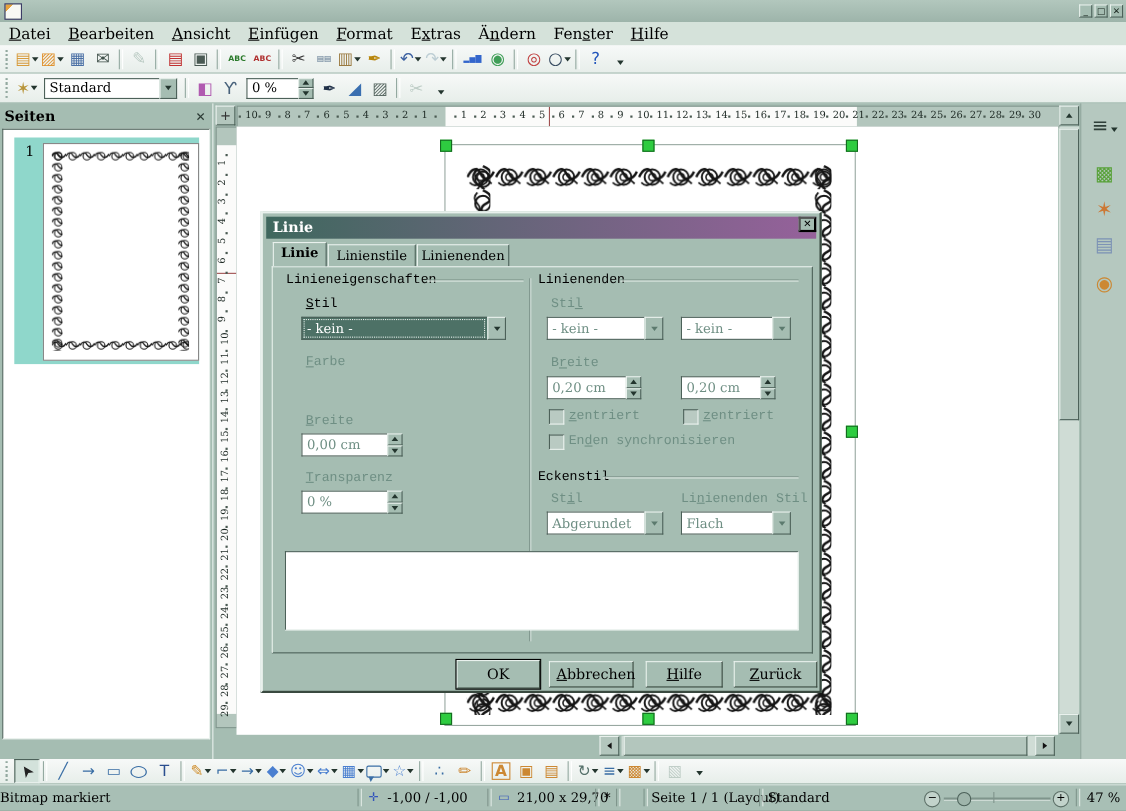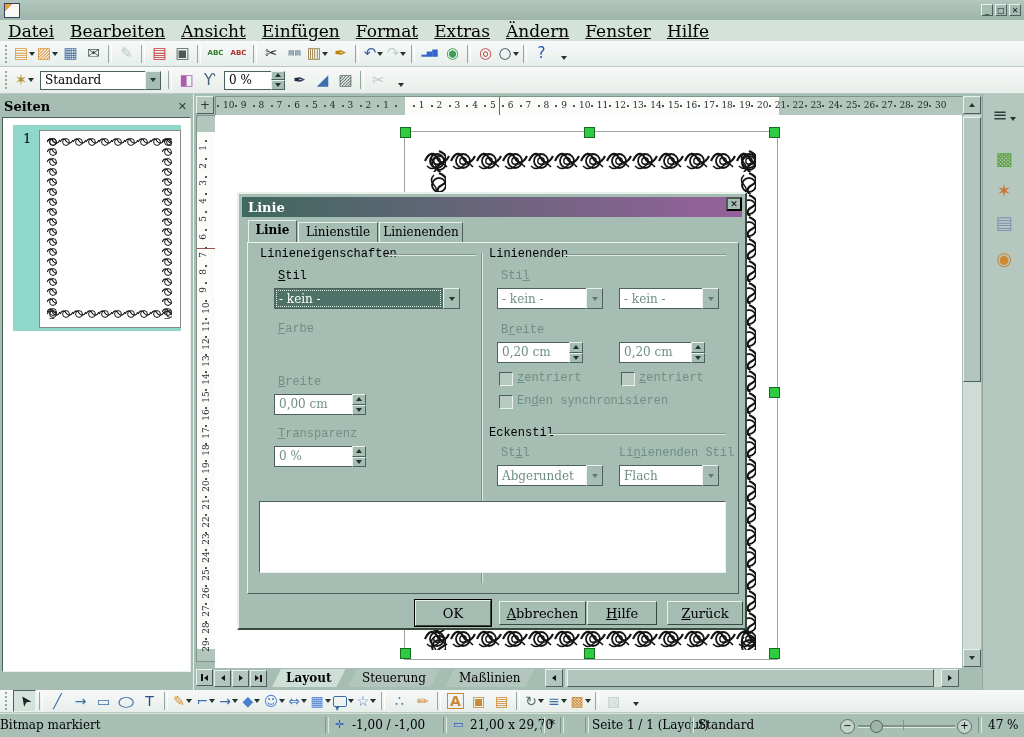--- a/index.html
+++ b/index.html
@@ -13,21 +13,21 @@
   .titlebar{position:absolute;left:0;top:0;width:1024px;height:20px;background:linear-gradient(#b2c7bd,#9db4aa);
             display:flex;align-items:center;border-bottom:1px solid #8aa198;}
   .appicon{width:14px;height:13px;margin:0 5px 0 4px;background:linear-gradient(135deg,#e8a33d 0 5px,#f8f8f4 5px);border:1px solid #3c3c66;display:inline-block;}
   .wtitle{font-weight:bold;color:#77928a;font-size:13px;}
   .winbtns{margin-left:auto;margin-right:3px;display:flex;gap:2px;}
   .wbtn{width:12px;height:12px;background:#a5bdb2;font-size:8px;line-height:9px;padding:0;text-align:center;
         font-family:"DejaVu Sans",sans-serif;color:#142019;cursor:default;}
   button{font-family:inherit;}
   
   .menubar{position:absolute;left:0;top:20px;width:1024px;height:21px;background:#d5e2da;display:flex;align-items:center;border-bottom:1px solid #b7c9c0;}
-  .mitem{padding:2px 8px;font-size:17px;text-decoration:underline;}
+  .mitem{padding:2px 8px;font-size:14px;}
   .mitem u{text-decoration:underline;}
   
   .tbar{position:absolute;left:0;width:1024px;background:linear-gradient(#f7f9f8,#e7eeea);
         border-bottom:1px solid #b7c9c0;display:flex;align-items:center;padding-left:3px;box-sizing:border-box;}
   .grip{width:5px;height:18px;margin:0 4px 0 1px;background:repeating-linear-gradient(180deg,#93a9a0 0 2px,transparent 2px 4px);
         background-size:2px 100%;background-repeat:no-repeat;background-position:1px 0;}
   .tbtn{display:inline-flex;align-items:center;justify-content:center;width:23px;height:22px;background:transparent;border:1px solid transparent;padding:0;}
   .tbtn.pressed{background:#d3e2db;border-top:1px solid #4c6159;border-left:1px solid #4c6159;border-bottom:1px solid #e9f1ed;border-right:1px solid #e9f1ed;}
   .tico{font-size:15px;line-height:1;font-family:"DejaVu Sans",sans-serif;}
   .tico.small{font-size:7px;font-weight:bold;letter-spacing:0;}
@@ -529,34 +529,20 @@
   <button class="abs sbtn raised" style="left:545px;top:669px;width:18px;height:18px">
       <span class="tri tl"></span>
     </button>
   <div class="abs htrack">
       <div class="hthumb raised"></div>
     </div>
   <button class="abs sbtn raised" style="left:941px;top:669px;width:18px;height:18px">
       <span class="tri tr"></span>
     </button>
 
-  <div class="abs" style="left:196px;top:669px;width:348px;height:19px;background:#a5bdb2">
-    <span id="layernav"><button class="navb raised">
-          <span class="nbar"></span>
-          <span class="tri tl"></span>
-        </button><button class="navb raised">
-          <span class="tri tl"></span>
-        </button><button class="navb raised">
-          <span class="tri tr"></span>
-        </button><button class="navb raised">
-          <span class="tri tr"></span>
-          <span class="nbar"></span>
-        </button></span>
-    <span id="layertabs"><div class="ltab active" style="left: 76px;">Layout</div><div class="ltab" style="left: 152px;">Steuerung</div><div class="ltab" style="left: 249px;">Maßlinien</div></span>
-  </div>
 
   <div class="abs sidebar" id="sidebar">
       <button class="sbicon" style="top: 8px; color: rgb(47, 63, 57);">≡<span class="tri td" style="margin-left: 2px;"></span></button>
       <button class="sbicon" style="top: 52px; color: rgb(89, 162, 58);">▩</button>
       <button class="sbicon" style="top: 84px; color: rgb(204, 119, 51);">✶</button>
       <button class="sbicon" style="top: 116px; color: rgb(125, 147, 181);">▤</button>
       <button class="sbicon" style="top: 152px; color: rgb(204, 136, 51);">◉</button>
     </div>
 
   <div class="tbar" id="drawbar">
@@ -794,18 +780,18 @@
         <span class="cval">Flach</span>
         <button class="cbtn">
             <span class="tri td"></span>
           </button>
       </div>
 
       <div class="preview"></div>
     </div>
 
     <button class="dbtn default" style="left:176px;top:406px;width:76px">OK</button>
-    <button class="dbtn" style="left:260px;top:407px;width:87px"><span><u>A</u>bbrechen</span></button>
+    <button class="dbtn" style="left:260px;top:407px;width:77px"><span><u>A</u>bbrechen</span></button>
     <button class="dbtn" style="left:348px;top:407px;width:70px"><span><u>H</u>ilfe</span></button>
     <button class="dbtn" style="left:428px;top:407px;width:76px"><span><u>Z</u>urück</span></button>
   </div>
 
 </div>
 
 </body></html>

